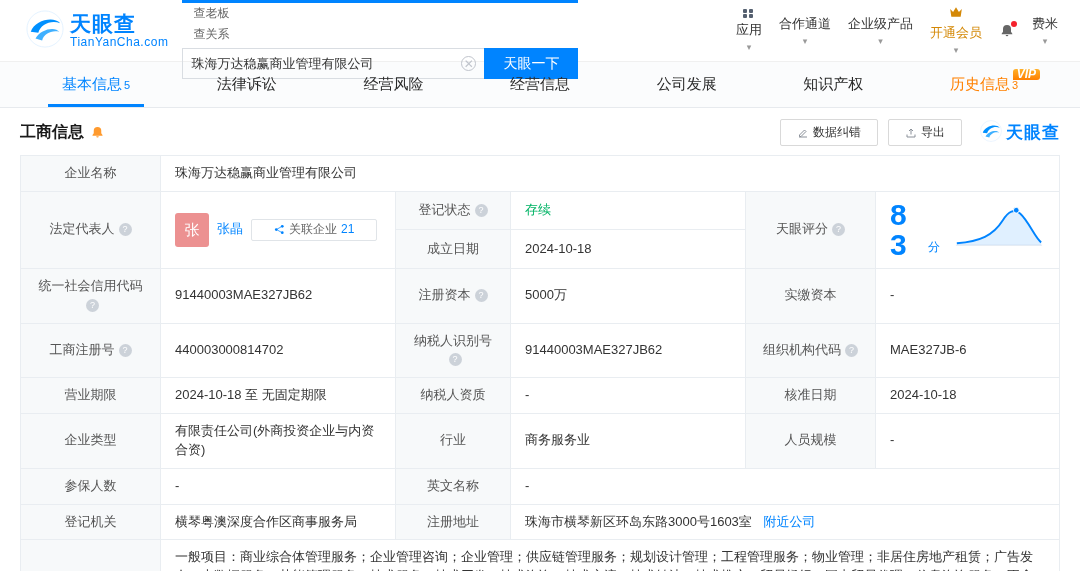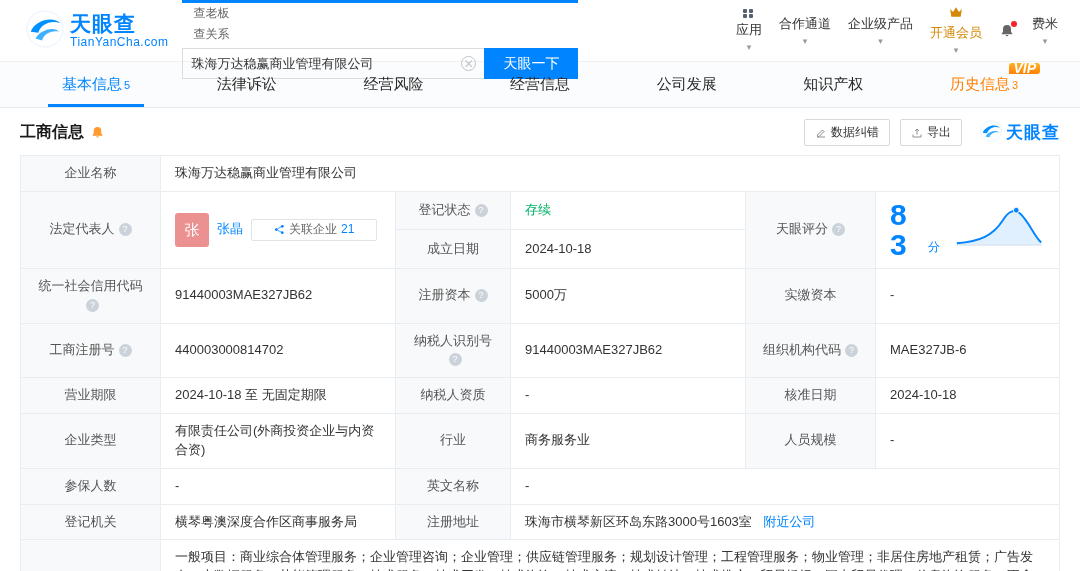--- a/index.html
+++ b/index.html
@@ -39,30 +39,30 @@
   .bell-dot { position:absolute; top:-2px; right:-2px; width:6px; height:6px; background:#f5222d; border-radius:50%; }
   
   .tabbar { height:46px; background:#fbfcfd; border-bottom:1px solid #e7eaee; display:flex;
             align-items:stretch; justify-content:space-between; padding:0 48px; }
   .tab { display:flex; align-items:center; padding:0 14px; font-size:15px; color:#2a2a2a;
          position:relative; cursor:pointer; }
   .tab sup { font-size:11px; margin-left:2px; }
   .tab.active { color:#0084ff; }
   .tab.active::after { content:""; position:absolute; left:0; right:0; bottom:0; height:3px; background:#0084ff; }
   .tab.orange { color:#ff8000; }
-  .vip-badge { position:absolute; top:1px; right:-8px; background:linear-gradient(180deg,#ffb12a,#ff8000);
-               color:#fff; font-size:14px; font-style:italic; font-weight:bold; padding:0 4px;
+  .vip-badge { position:absolute; top:7px; right:-8px; background:linear-gradient(180deg,#ffb12a,#ff8000);
+               color:#fff; font-size:12px; font-style:italic; font-weight:bold; padding:0 4px;
                border-radius:3px 3px 3px 0; line-height:11px; }
   
   .section-head { display:flex; align-items:center; padding:11px 20px 9px; }
   .section-title { font-size:16px; font-weight:bold; color:#1a1a1a; }
   .alarm-ic { margin-left:6px; display:flex; }
   .head-right { margin-left:auto; display:flex; align-items:center; gap:10px; }
   .mini-btn { display:flex; align-items:center; gap:4px; border:1px solid #d9d9d9; border-radius:2px;
-              background:#fff; padding:4px 10px; font-size:12px; color:#333; cursor:pointer; font-family:inherit;}
+              background:#fff; padding:4px 16px; font-size:12px; color:#333; cursor:pointer; font-family:inherit;}
   .watermark { display:flex; align-items:center; gap:4px; margin-left:8px; }
   .watermark .wm-txt { font-size:17px; font-weight:bold; color:#0084ff; letter-spacing:1px; }
   
   .info-table { width:1040px; margin:0 20px; border-collapse:collapse; table-layout:fixed; font-size:13px; }
   .info-table td { border:1px solid #e9edf1; padding:8px 14px; vertical-align:middle; line-height:1.45;
                    word-break:break-all; }
   td.lbl { background:#f7f9fa; color:#555;text-align:center; }
   .help { display:inline-flex; align-items:center; justify-content:center; width:13px; height:13px;
           border-radius:50%; background:#ccd2d9; color:#fff; font-size:9px; margin-left:4px;
           vertical-align:1px; cursor:pointer; }

